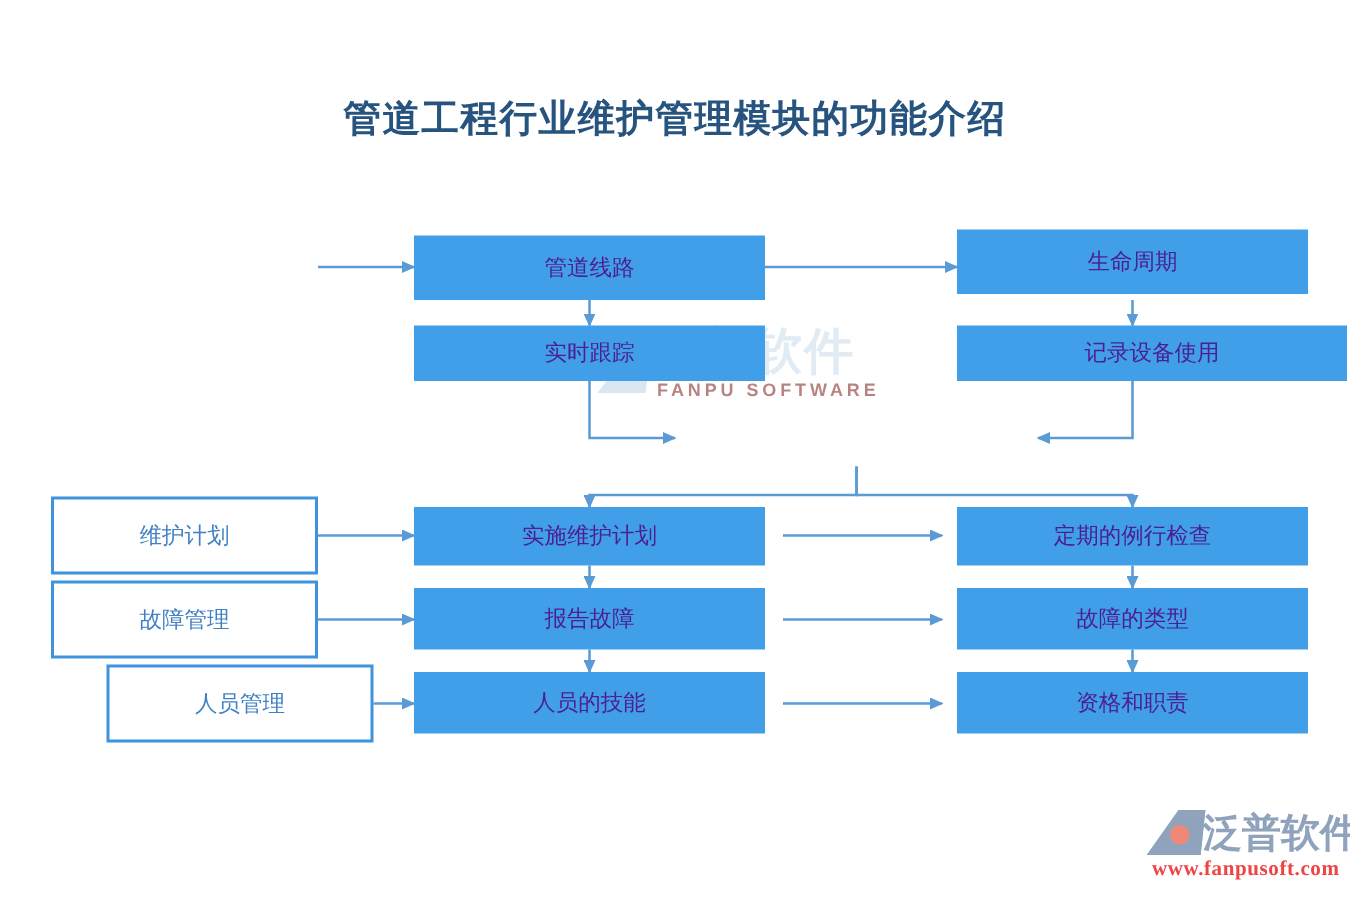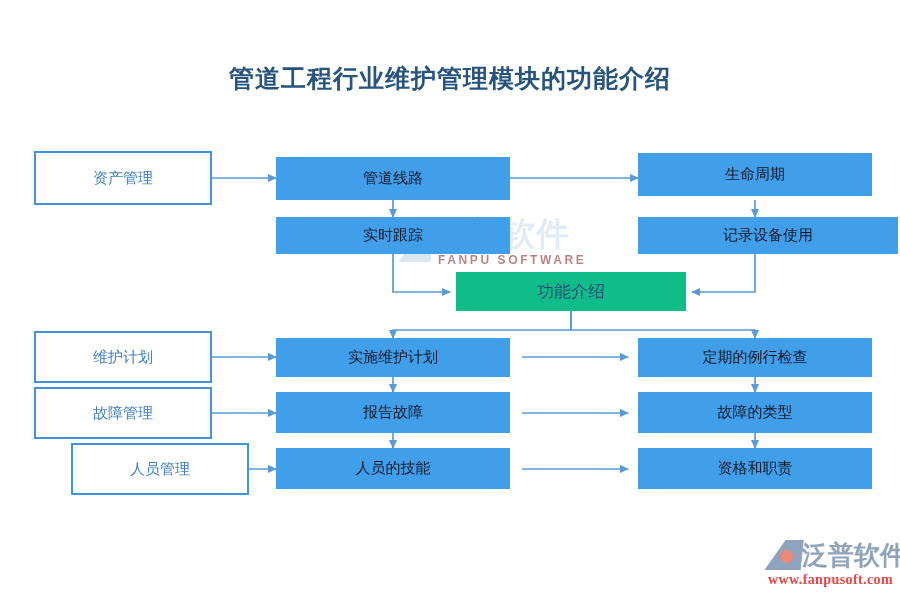--- a/index.html
+++ b/index.html
@@ -152,21 +152,21 @@
     font-size: 15px;
     z-index: 3;
   }
   .node.outline {
     background: #ffffff;
     border: 2px solid #3F93DD;
     color: #3F7FC4;
   }
   .node.filled {
     background: #409FE8;
-    color: #0f172a;
+    color: #4c1d95;
   }
   .node.accent {
     background: #10BC88;
     color: #1F4E79;
     font-size: 17px;
   }
 
   
   #wires {
     position: absolute;
@@ -230,38 +230,36 @@
       <path d="M393,377 L393,392"></path>
 
       <path d="M393,433 L393,448"></path>
 
       <path d="M755,377 L755,392"></path>
 
       <path d="M755,433 L755,448"></path>
     </g>
   </svg>
 
-  <div class="node outline" style="left:34px;  top:151px; width:178px; height:54px;">资产管理</div>
   <div class="node outline" style="left:34px;  top:331px; width:178px; height:52px;">维护计划</div>
   <div class="node outline" style="left:34px;  top:387px; width:178px; height:52px;text-align:center;">故障管理</div>
   <div class="node outline" style="left:34px;  top:443px; width:178px; height:52px;margin-left:37px;">人员管理</div>
 
   <div class="node filled" style="left:276px; top:157px; width:234px; height:43px;">管道线路</div>
   <div class="node filled" style="left:276px; top:217px; width:234px; height:37px;">实时跟踪</div>
   <div class="node filled" style="left:276px; top:338px; width:234px; height:39px;">实施维护计划</div>
   <div class="node filled" style="left:276px; top:392px; width:234px; height:41px;">报告故障</div>
   <div class="node filled" style="left:276px; top:448px; width:234px; height:41px;">人员的技能</div>
 
   <div class="node filled" style="left:638px; top:153px; width:234px; height:43px;">生命周期</div>
   <div class="node filled" style="left:638px; top:217px; width:260px; height:37px;">记录设备使用</div>
   <div class="node filled" style="left:638px; top:338px; width:234px; height:39px;">定期的例行检查</div>
   <div class="node filled" style="left:638px; top:392px; width:234px; height:41px;">故障的类型</div>
   <div class="node filled" style="left:638px; top:448px; width:234px; height:41px;">资格和职责</div>
 
-  <div class="node accent" style="left:456px; top:272px; width:230px; height:39px;">功能介绍</div>
 
   <div class="logo">
     <div class="logo-badge">
       <div class="tri"></div>
       <div class="dot"></div>
     </div>
     <div class="logo-cn">泛普软件</div>
     <div class="logo-url">www.fanpusoft.com</div>
   </div>
 

